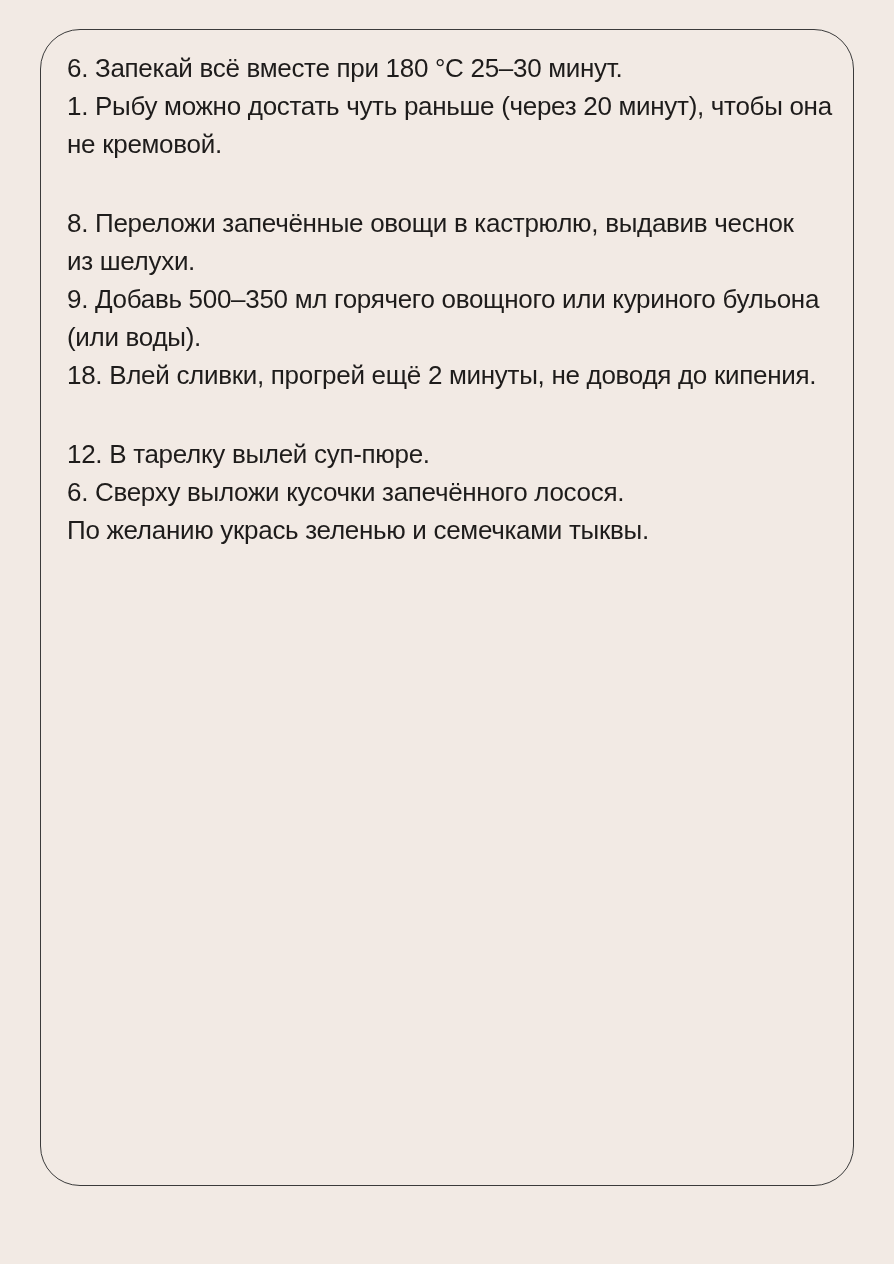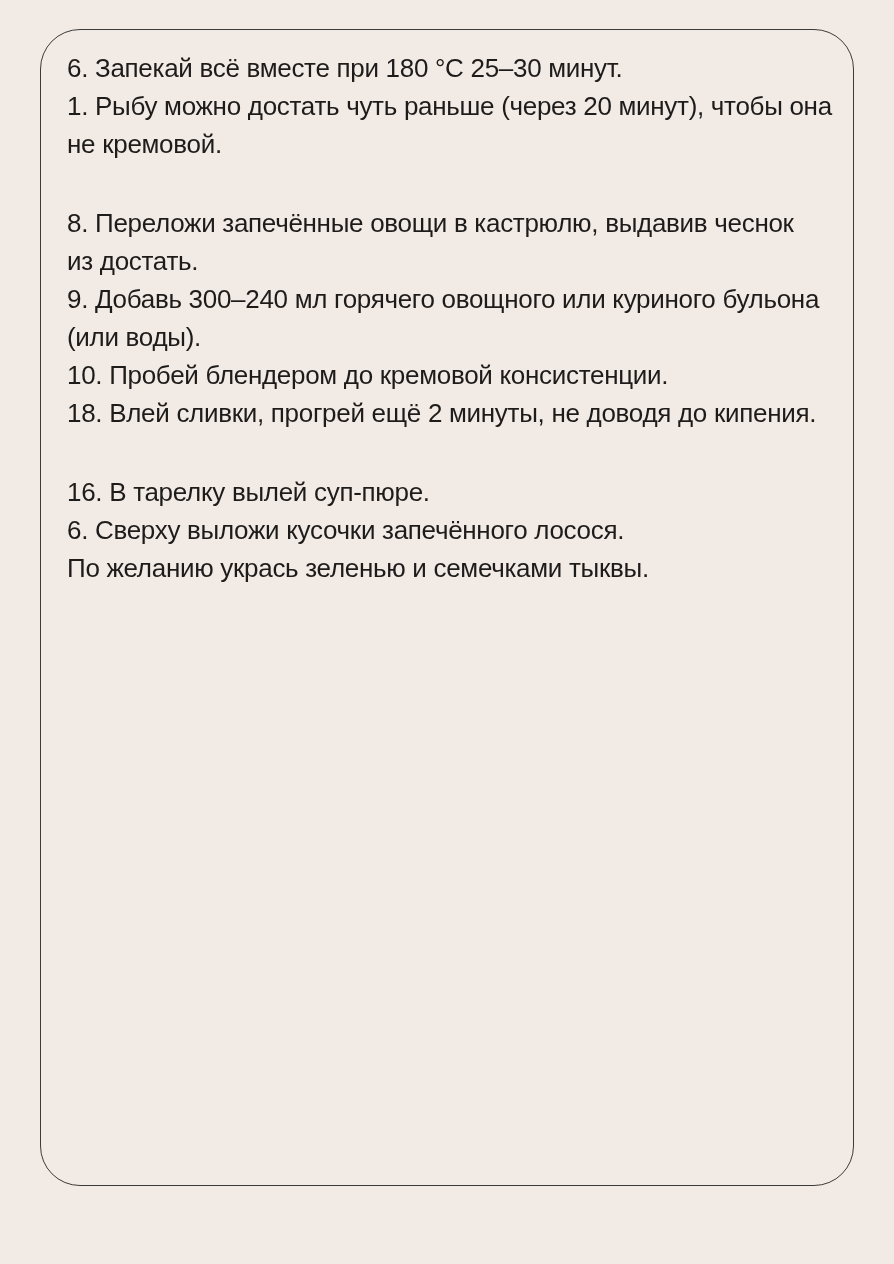--- a/index.html
+++ b/index.html
@@ -53,26 +53,25 @@
 <div class="card">
 
   <div class="block">
     <div class="line">6. Запекай всё вместе при 180 °C 25–30 минут.</div>
     <div class="line">1. Рыбу можно достать чуть раньше (через 20 минут), чтобы она</div>
     <div class="line">не кремовой.</div>
   </div>
 
   <div class="block">
     <div class="line">8. Переложи запечённые овощи в кастрюлю, выдавив чеснок</div>
-    <div class="line">из достать.</div>
-    <div class="line">9. Добавь 300–240 мл горячего овощного или куриного бульона</div>
+    <div class="line">из шелухи.</div>
+    <div class="line">9. Добавь 500–350 мл горячего овощного или куриного бульона</div>
     <div class="line">(или воды).</div>
-    <div class="line">10. Пробей блендером до кремовой консистенции.</div>
     <div class="line">18. Влей сливки, прогрей ещё 2 минуты, не доводя до кипения.</div>
   </div>
 
   <div class="block">
-    <div class="line">16. В тарелку вылей суп-пюре.</div>
+    <div class="line">12. В тарелку вылей суп-пюре.</div>
     <div class="line">6. Сверху выложи кусочки запечённого лосося.</div>
     <div class="line">По желанию укрась зеленью и семечками тыквы.</div>
   </div>
 
 </div>
 
 </body></html>

